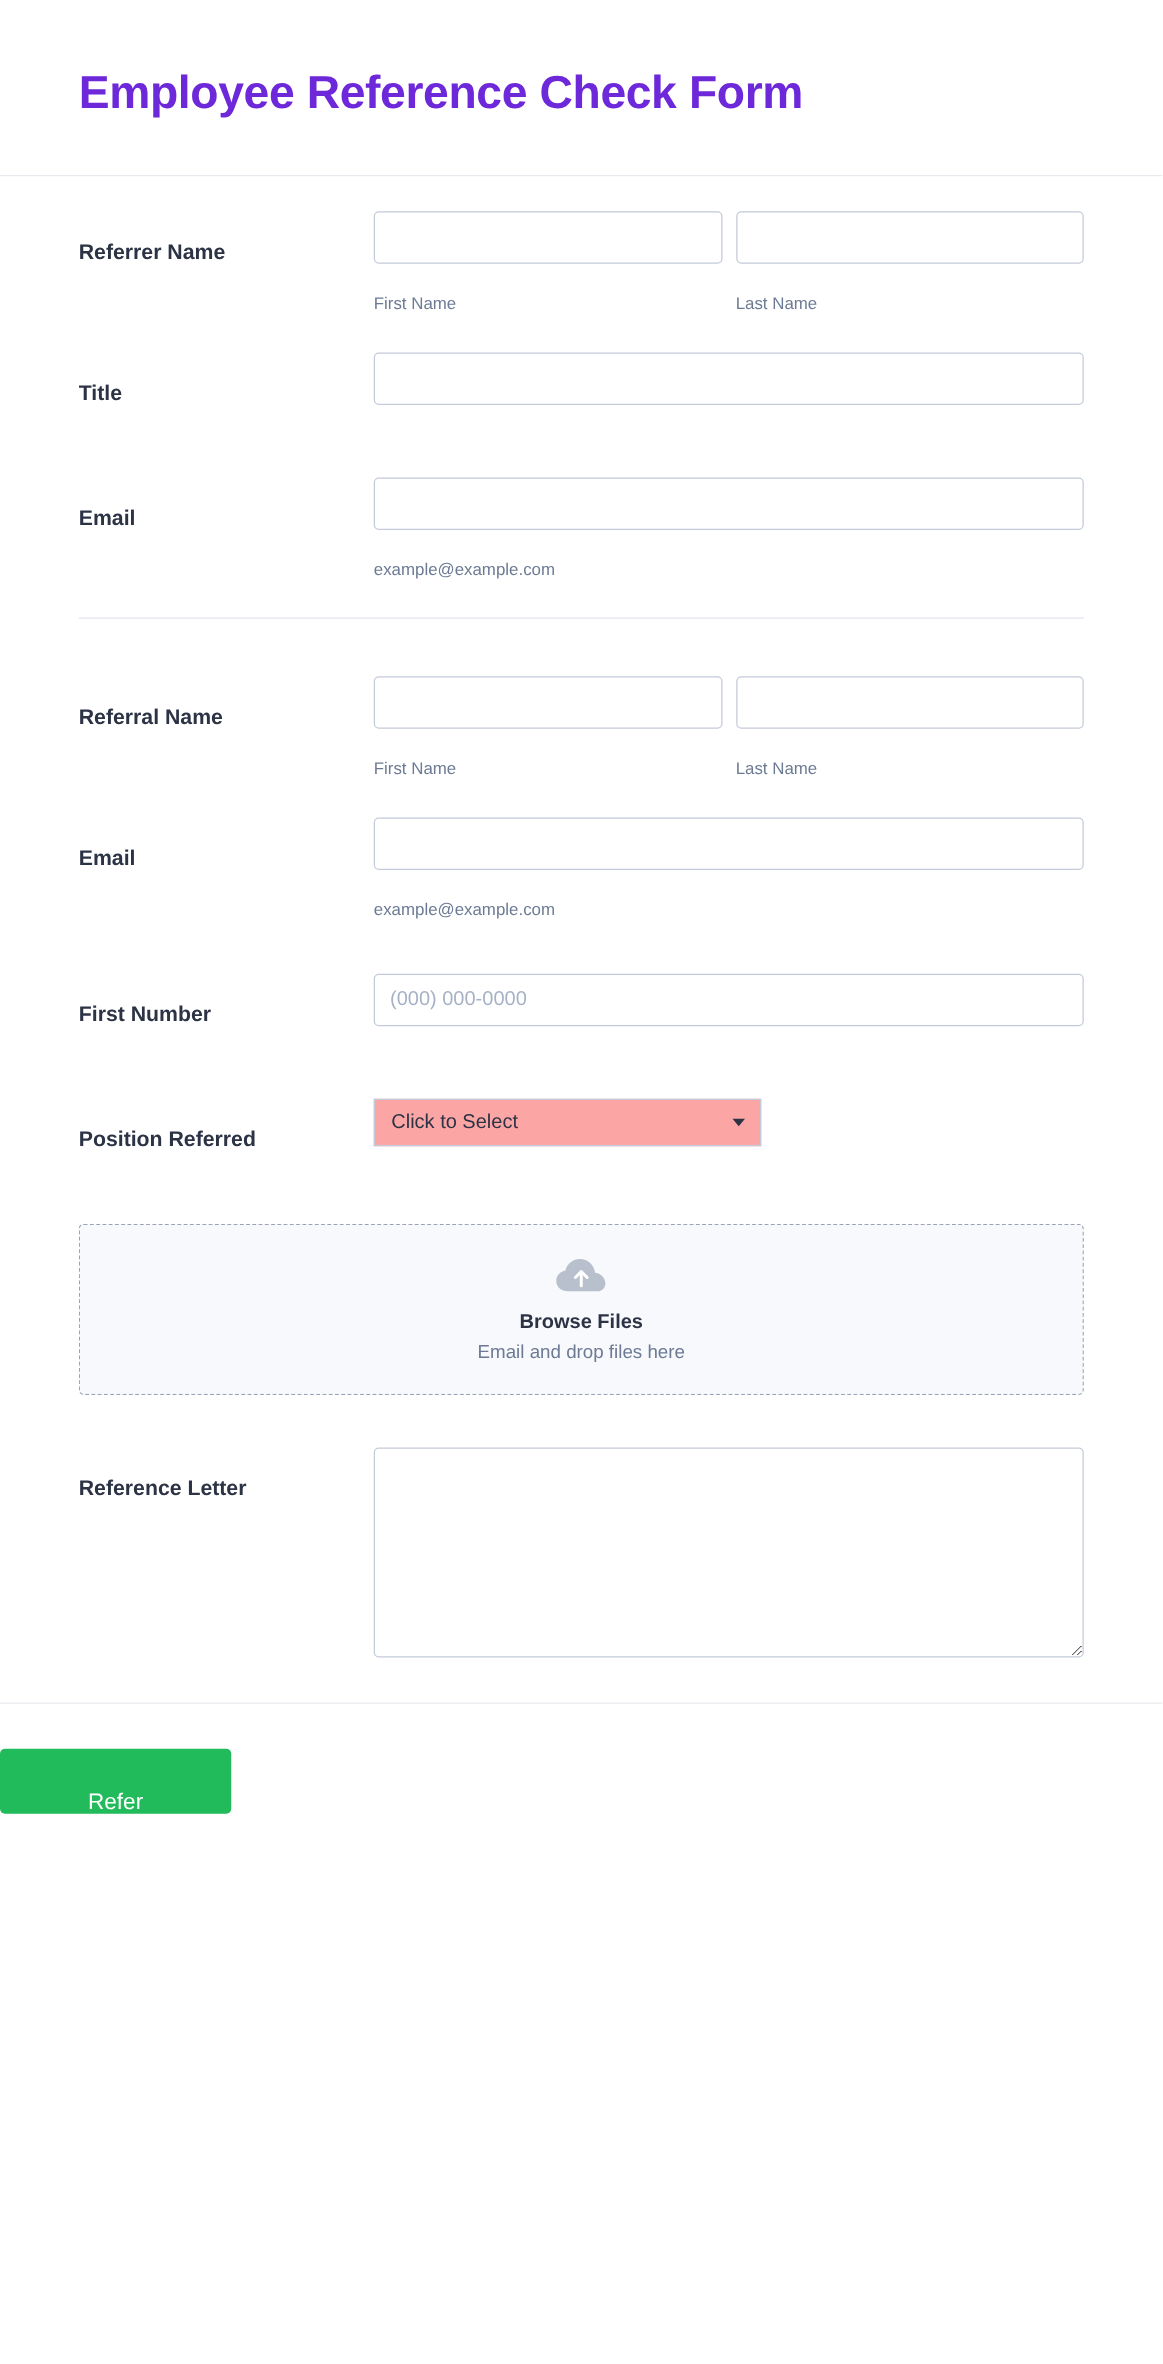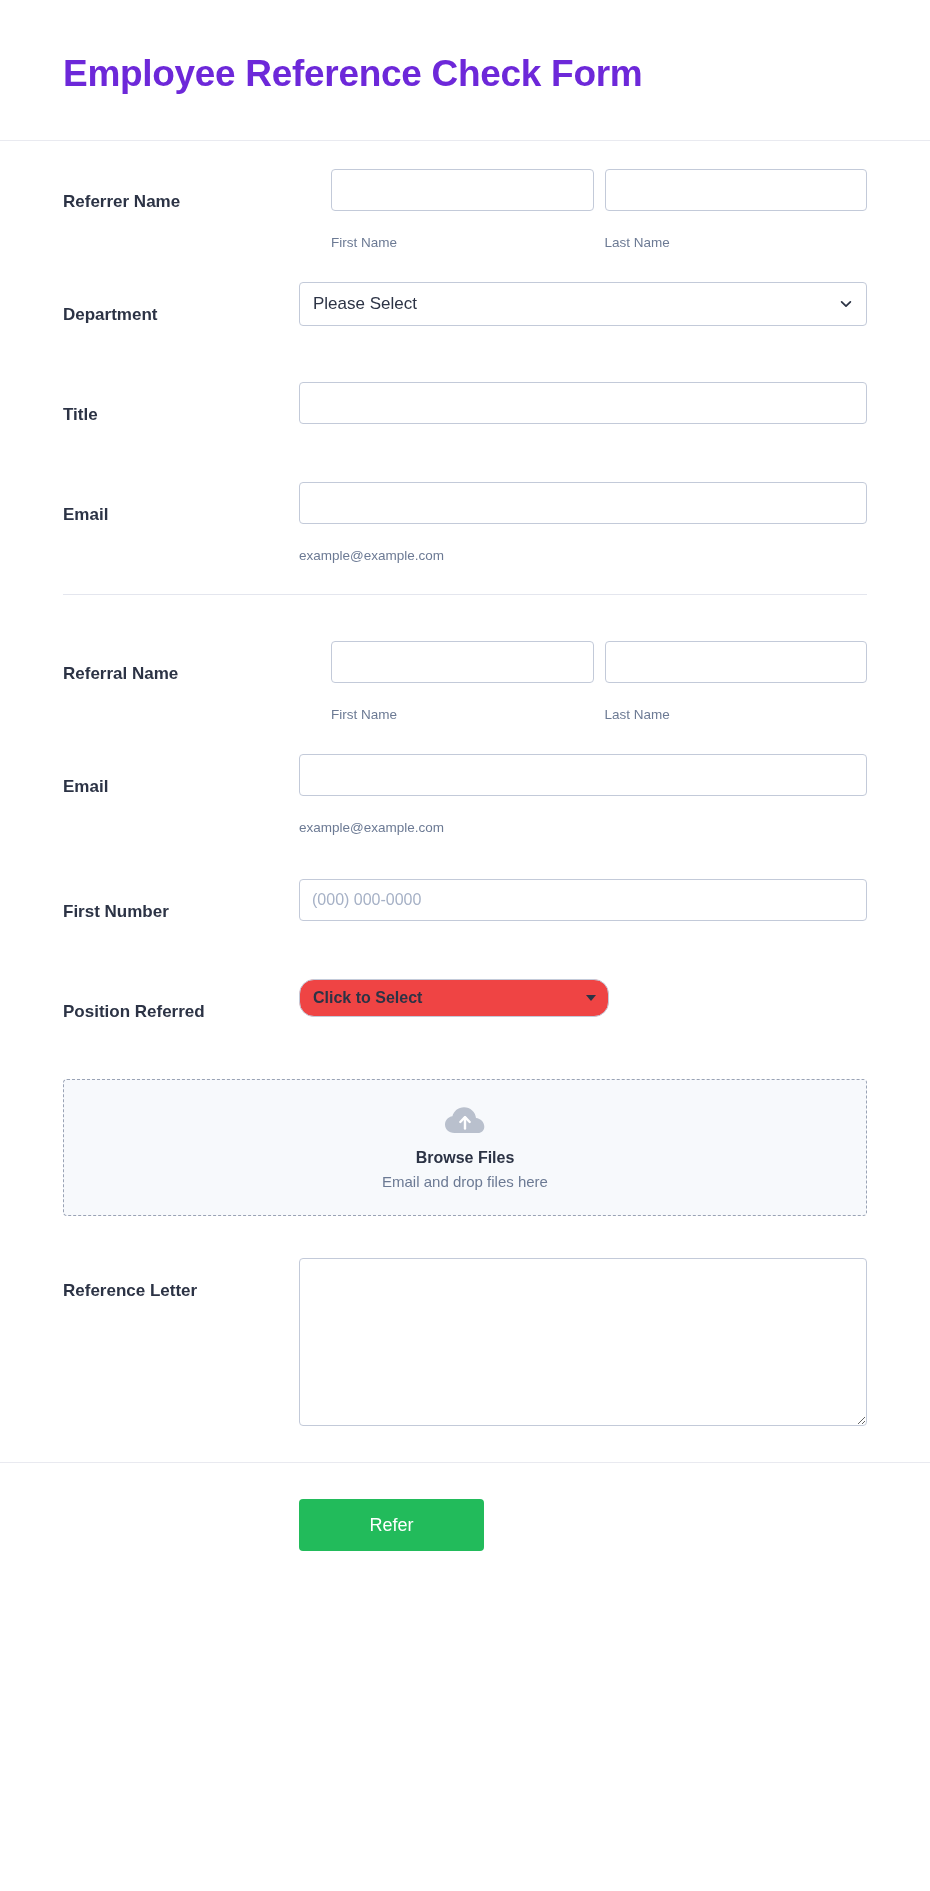--- a/index.html
+++ b/index.html
@@ -111,28 +111,27 @@
     height: 14px;
     pointer-events: none;
   }
 
   
   .select-narrow { width: 310px; }
   .select-box-narrow {
     width: 100%;
     height: 38px;
     border: 1px solid #c3cad9;
-    border-radius: 15px;
-    background: #ef4444;
+    border-radius: 0;
+    background: #fca5a5;
     padding: 0 32px 0 13px;
     font-size: 16px;
     color: #2c3345;
     display: flex;
     align-items: center;
-    font-weight: bold;
   }
   .caret-icon {
     position: absolute;
     right: 13px;
     top: 50%;
     transform: translateY(-50%);
     width: 0;
     height: 0;
     border-left: 5px solid transparent;
     border-right: 5px solid transparent;
@@ -187,36 +186,35 @@
   }
 
   
   .form-footer {
     border-top: 1px solid #e9eaf0;
     margin-top: 36px;
     padding: 36px 0 40px 0;
   }
   .refer-button {
     display: block;
-    margin-left: 299px;
     width: 185px;
     height: 52px;
     background: #22bb5b;
     border: 0;
     border-radius: 4px;
     color: #ffffff;
     font-size: 18px;
     font-family: "Liberation Sans", sans-serif;
     cursor: pointer;
     line-height: 52px;
-    padding: 0;
+    padding: 16px;
     text-align: center;
   }
 
-  .tall-row { margin-bottom: 30px; gap: 32px; }
+  .tall-row { margin-bottom: 30px; }
   .gap-lg { margin-bottom: 42px; }
 </style>
 </head>
 <body>
 
 <div class="form-header">
   <h1 class="form-title">Employee Reference Check Form</h1>
 </div>
 
 <div class="form-body">
@@ -230,31 +228,20 @@
           <div class="sub-label">First Name</div>
         </div>
         <div class="name-cell">
           <input class="txt-input" type="text" value="" style="">
           <div class="sub-label">Last Name</div>
         </div>
       </div>
     </div>
   </div>
 
-  <div class="form-row gap-lg">
-    <div class="row-label">Department</div>
-    <div class="row-field">
-      <div class="select-wrap">
-        <div class="select-box">Please Select</div>
-        <svg class="chevron-icon" viewBox="0 0 16 16">
-          <path d="M3 5.5 L8 10.5 L13 5.5" fill="none" stroke="#2c3345" stroke-width="2" stroke-linecap="round" stroke-linejoin="round"></path>
-        </svg>
-      </div>
-    </div>
-  </div>
 
   <div class="form-row gap-lg">
     <div class="row-label">Title</div>
     <div class="row-field">
       <input class="txt-input" type="text" value="" style="">
     </div>
   </div>
 
   <div class="form-row">
     <div class="row-label">Email</div>

